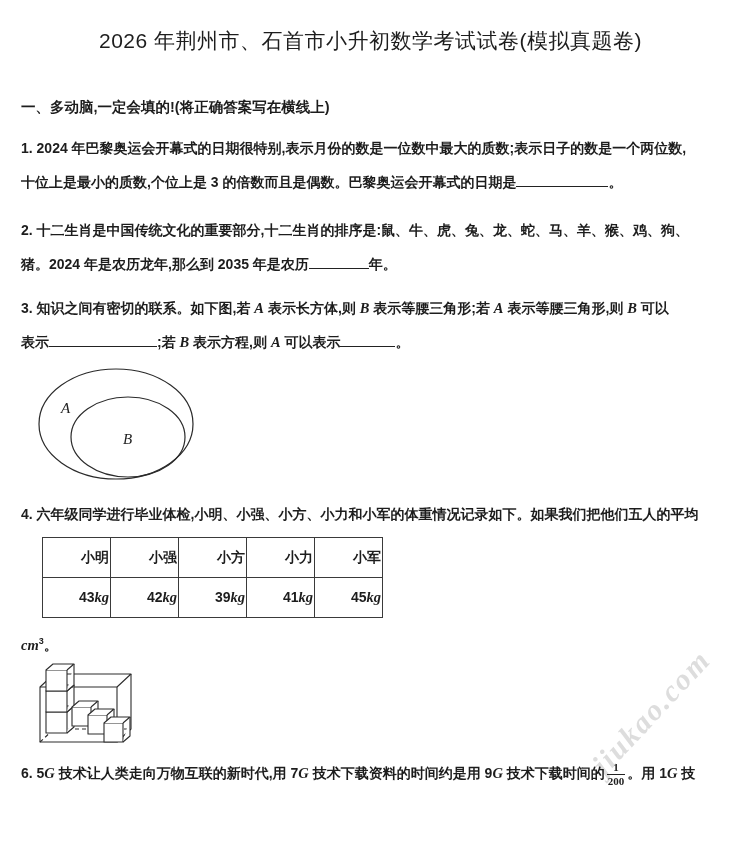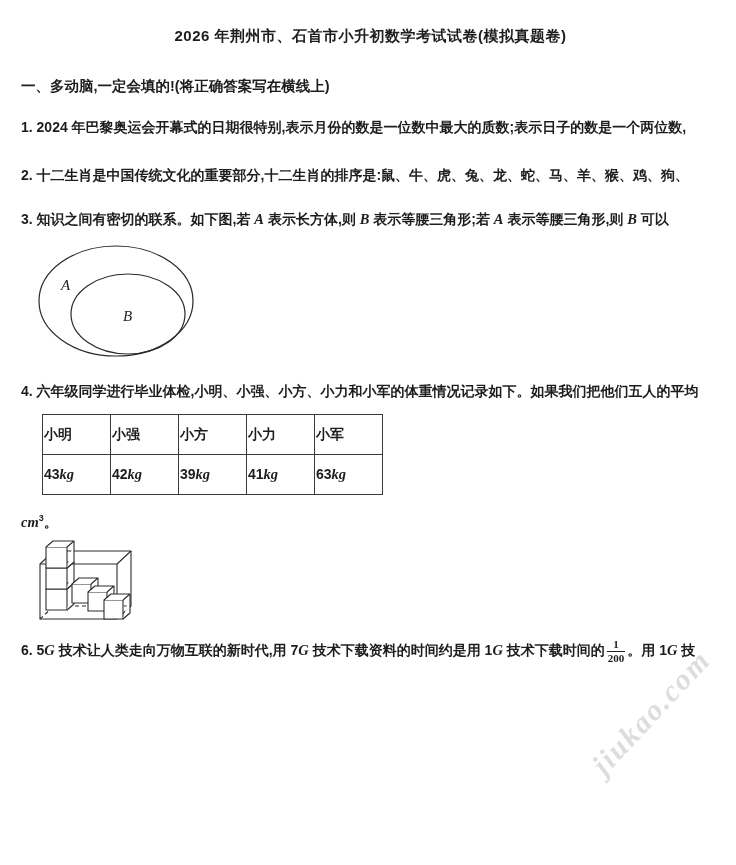--- a/index.html
+++ b/index.html
@@ -2,24 +2,24 @@
 <html><head>
 <meta charset="utf-8">
 <style>
   html,body{margin:0;padding:0;}
   body{
     width:736px;height:865px;background:#ffffff;overflow:hidden;position:relative;
     font-family:"Liberation Sans","DejaVu Sans",sans-serif;color:#1d1d1d;
   }
   .page{position:relative;z-index:1;padding:0 16px 0 21px;}
   .title{
-    text-align:center;font-size:15px;font-weight:700;padding-top:27px;
+    text-align:center;font-size:21px;font-weight:400;padding-top:27px;
     letter-spacing:0.5px;
   }
-  .sec{font-size:14.5px;font-weight:700;margin-top:31px;}
+  .sec{font-size:14.5px;font-weight:700;margin-top:43px;}
   .q{font-size:14px;font-weight:600;}
   .qline{height:34px;line-height:34px;white-space:nowrap;}
   .q6 .qline{height:40px;line-height:40px;}
   .it{
     font-family:"Liberation Serif","DejaVu Serif",serif;
     font-style:italic;font-weight:600;font-size:14.5px;
   }
   .blank{
     display:inline-block;height:2px;border-bottom:1.4px solid #222;
     vertical-align:baseline;
@@ -38,21 +38,21 @@
   .mt-q4{margin-top:8px;}
   .mt-q5{margin-top:6px;}
   .venn{display:block;margin:6px 0 0 14px;}
   .vlabel{
     font-family:"Liberation Serif","DejaVu Serif",serif;
     font-style:italic;font-size:15px;fill:#222;
   }
   table.wt{border-collapse:collapse;margin:6px 0 0 21px;}
   .wt td{
     width:65px;height:37px;border:1.6px solid #3a3a3a;
-    text-align:left;font-size:14px;font-weight:600;
+    text-align:right;font-size:14px;font-weight:600;
   }
   .fig{display:block;margin:2px 0 0 7px;}
   .wm{
     position:absolute;left:585px;top:758px;z-index:0;
     transform:rotate(-47deg);transform-origin:0 0;
     font-family:"Liberation Serif","DejaVu Serif",serif;
     font-style:italic;font-weight:700;font-size:30px;letter-spacing:2px;
     color:rgba(170,170,170,0.40);
     text-shadow:1px 1px 0 rgba(255,255,255,0.9);
     pointer-events:none;white-space:nowrap;
@@ -64,28 +64,31 @@
 <div class="wm">jiukao.com</div>
 
 <div class="page">
 
   <div class="title">2026 年荆州市、石首市小升初数学考试试卷(模拟真题卷)</div>
 
   <div class="sec">一、多动脑,一定会填的!(将正确答案写在横线上)</div>
 
   <div class="q mt-q1">
       <div class="qline"><span>1. 2024 年巴黎奥运会开幕式的日期很特别,表示月份的数是一位数中最大的质数;表示日子的数是一个两位数,</span></div>
+      <div class="qline"><span>十位上是最小的质数,个位上是 3 的倍数而且是偶数。巴黎奥运会开幕式的日期是</span><span class="blank" style="width: 92px;"></span><span>。</span></div>
     </div>
 
   <div class="q mt-q2">
       <div class="qline"><span>2. 十二生肖是中国传统文化的重要部分,十二生肖的排序是:鼠、牛、虎、兔、龙、蛇、马、羊、猴、鸡、狗、</span></div>
+      <div class="qline"><span>猪。2024 年是农历龙年,那么到 2035 年是农历</span><span class="blank" style="width: 60px;"></span><span>年。</span></div>
     </div>
 
   <div class="q mt-q3">
       <div class="qline"><span>3. 知识之间有密切的联系。如下图,若 </span><span class="it">A</span><span> 表示长方体,则 </span><span class="it">B</span><span> 表示等腰三角形;若 </span><span class="it">A</span><span> 表示等腰三角形,则 </span><span class="it">B</span><span> 可以</span></div>
+      <div class="qline"><span>表示</span><span class="blank" style="width: 108px;"></span><span>;若 </span><span class="it">B</span><span> 表示方程,则 </span><span class="it">A</span><span> 可以表示</span><span class="blank" style="width: 55px;"></span><span>。</span></div>
     </div>
 
   <svg class="venn" width="170" height="124" viewBox="0 0 170 124">
     <ellipse cx="81" cy="59" rx="77" ry="55" fill="none" stroke="#2a2a2a" stroke-width="1.2"></ellipse>
     <ellipse cx="93" cy="72" rx="57" ry="40" fill="none" stroke="#2a2a2a" stroke-width="1.2"></ellipse>
     <text class="vlabel" x="26" y="48">A</text>
     <text class="vlabel" x="88" y="79">B</text>
   </svg>
 
   <div class="q mt-q4">
@@ -99,21 +102,21 @@
       <td>小强</td>
       <td>小方</td>
       <td>小力</td>
       <td>小军</td>
     </tr>
     <tr>
       <td><span>43</span><span class="it">kg</span></td>
       <td><span>42</span><span class="it">kg</span></td>
       <td><span>39</span><span class="it">kg</span></td>
       <td><span>41</span><span class="it">kg</span></td>
-      <td><span>63</span><span class="it">kg</span></td>
+      <td><span>45</span><span class="it">kg</span></td>
     </tr>
   </tbody>
     </table>
 
   <div class="q mt-q5">
       <div class="qline"><span class="it">cm</span><sup>3</sup><span>。</span></div>
     </div>
 
   <svg class="fig" width="150" height="93" viewBox="0 0 150 93">
     <g stroke="#2c2c2c" stroke-width="1.1" fill="none" stroke-linejoin="round">
@@ -161,16 +164,16 @@
         <g>
             <rect x="76" y="63" width="19" height="19"></rect>
             <path d="M76,63 L83,57 L102,57 L95,63"></path>
             <path d="M102,57 L102,76 L95,82"></path>
           </g>
       </g>
     </g>
   </svg>
 
   <div class="q q6">
-      <div class="qline"><span>6. 5</span><span class="it">G</span><span> 技术让人类走向万物互联的新时代,用 7</span><span class="it">G</span><span> 技术下载资料的时间约是用 1</span><span class="it">G</span><span> 技术下载时间的</span><span class="frac"><span class="num">1</span><span class="den">200</span></span><span>。用 1</span><span class="it">G</span><span> 技</span></div>
+      <div class="qline"><span>6. 5</span><span class="it">G</span><span> 技术让人类走向万物互联的新时代,用 7</span><span class="it">G</span><span> 技术下载资料的时间约是用 9</span><span class="it">G</span><span> 技术下载时间的</span><span class="frac"><span class="num">1</span><span class="den">200</span></span><span>。用 1</span><span class="it">G</span><span> 技</span></div>
     </div>
 
 </div>
 
 </body></html>

